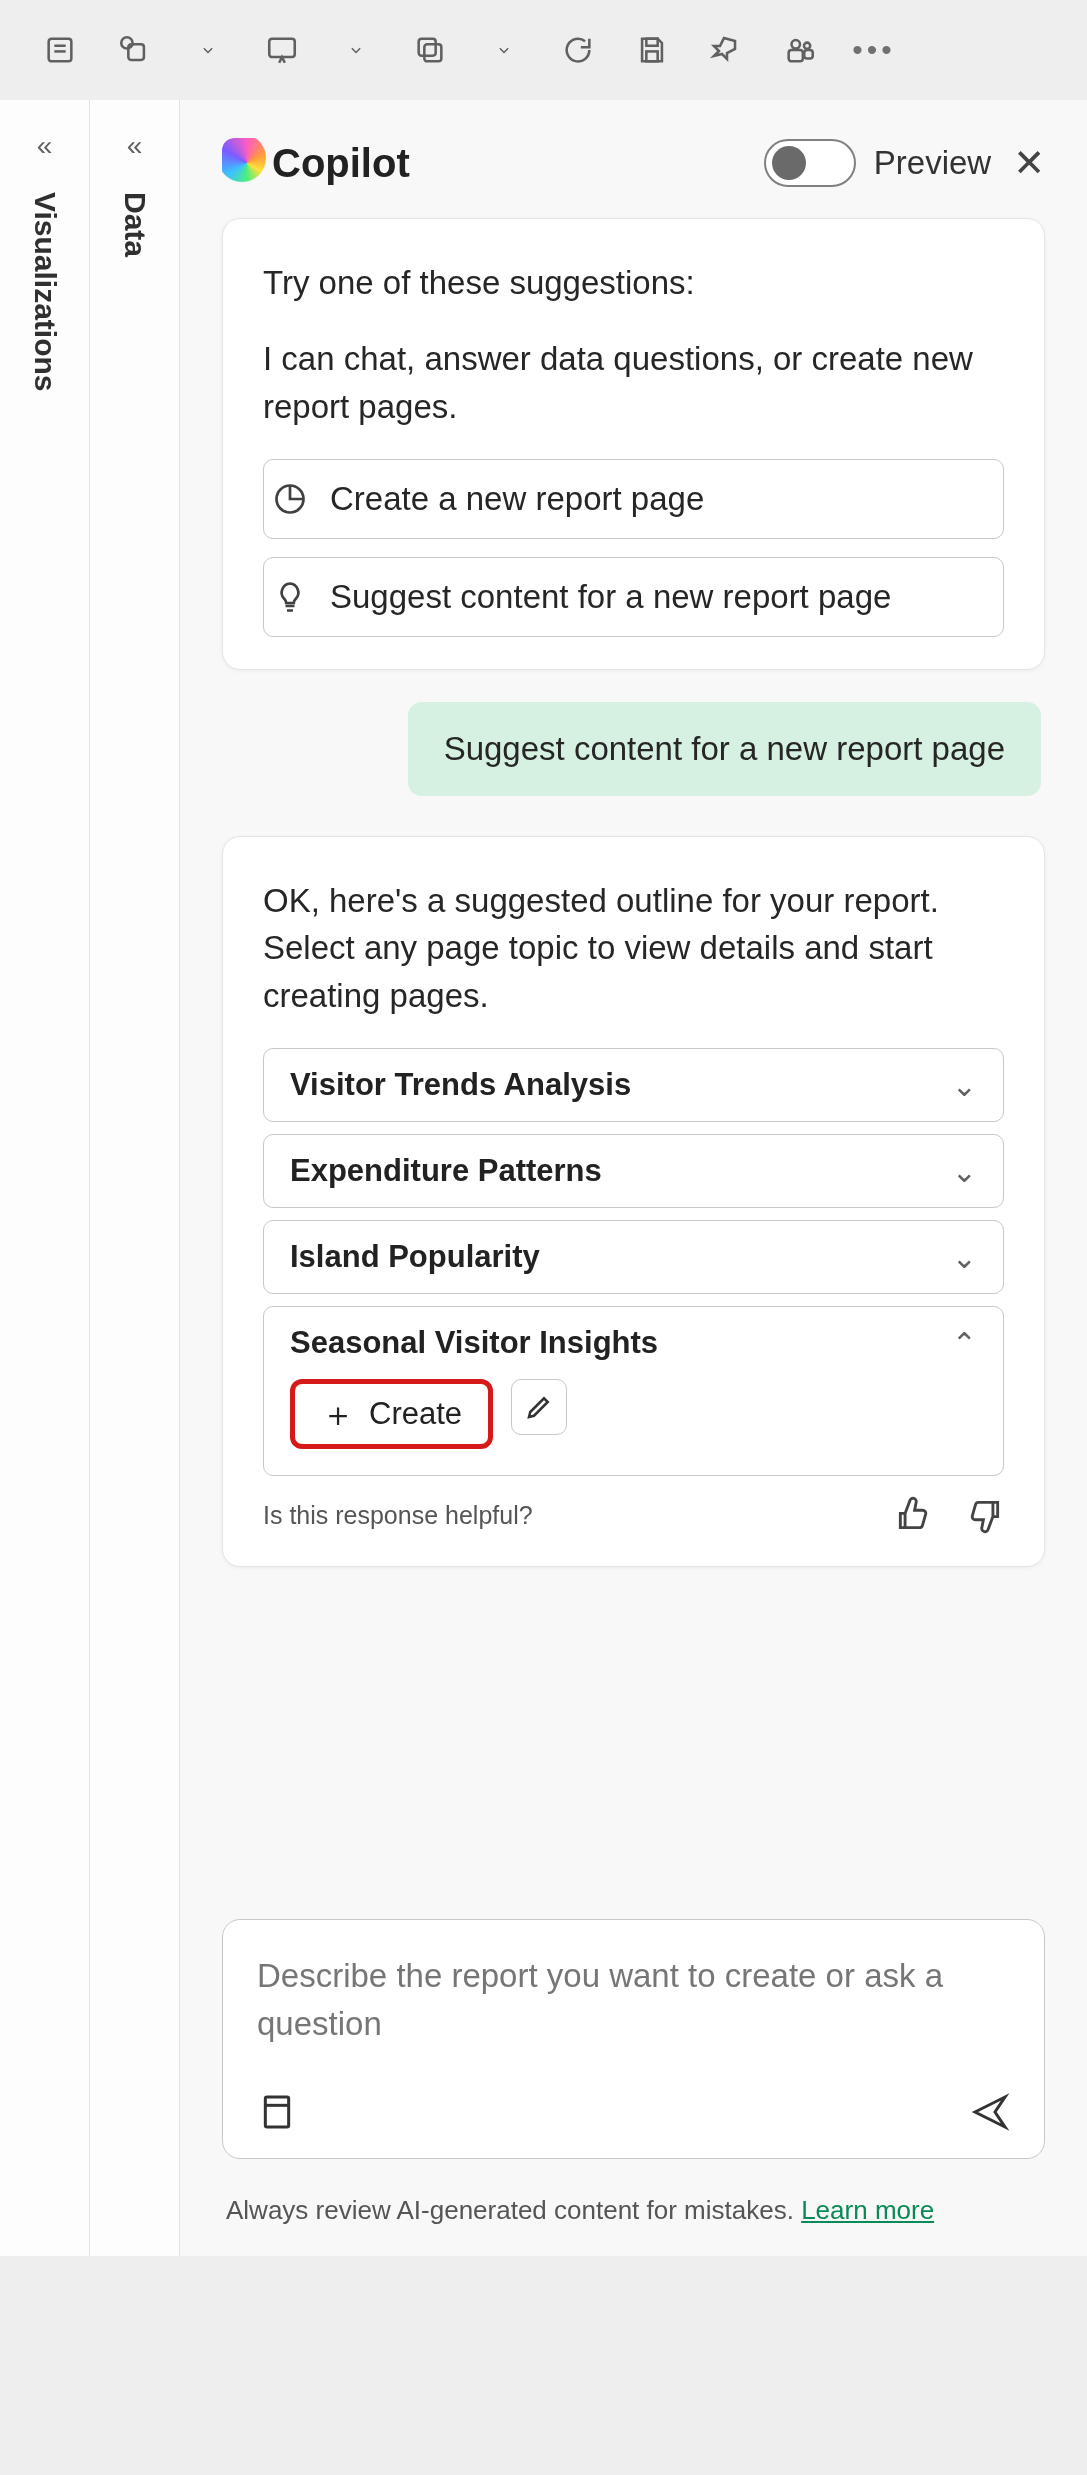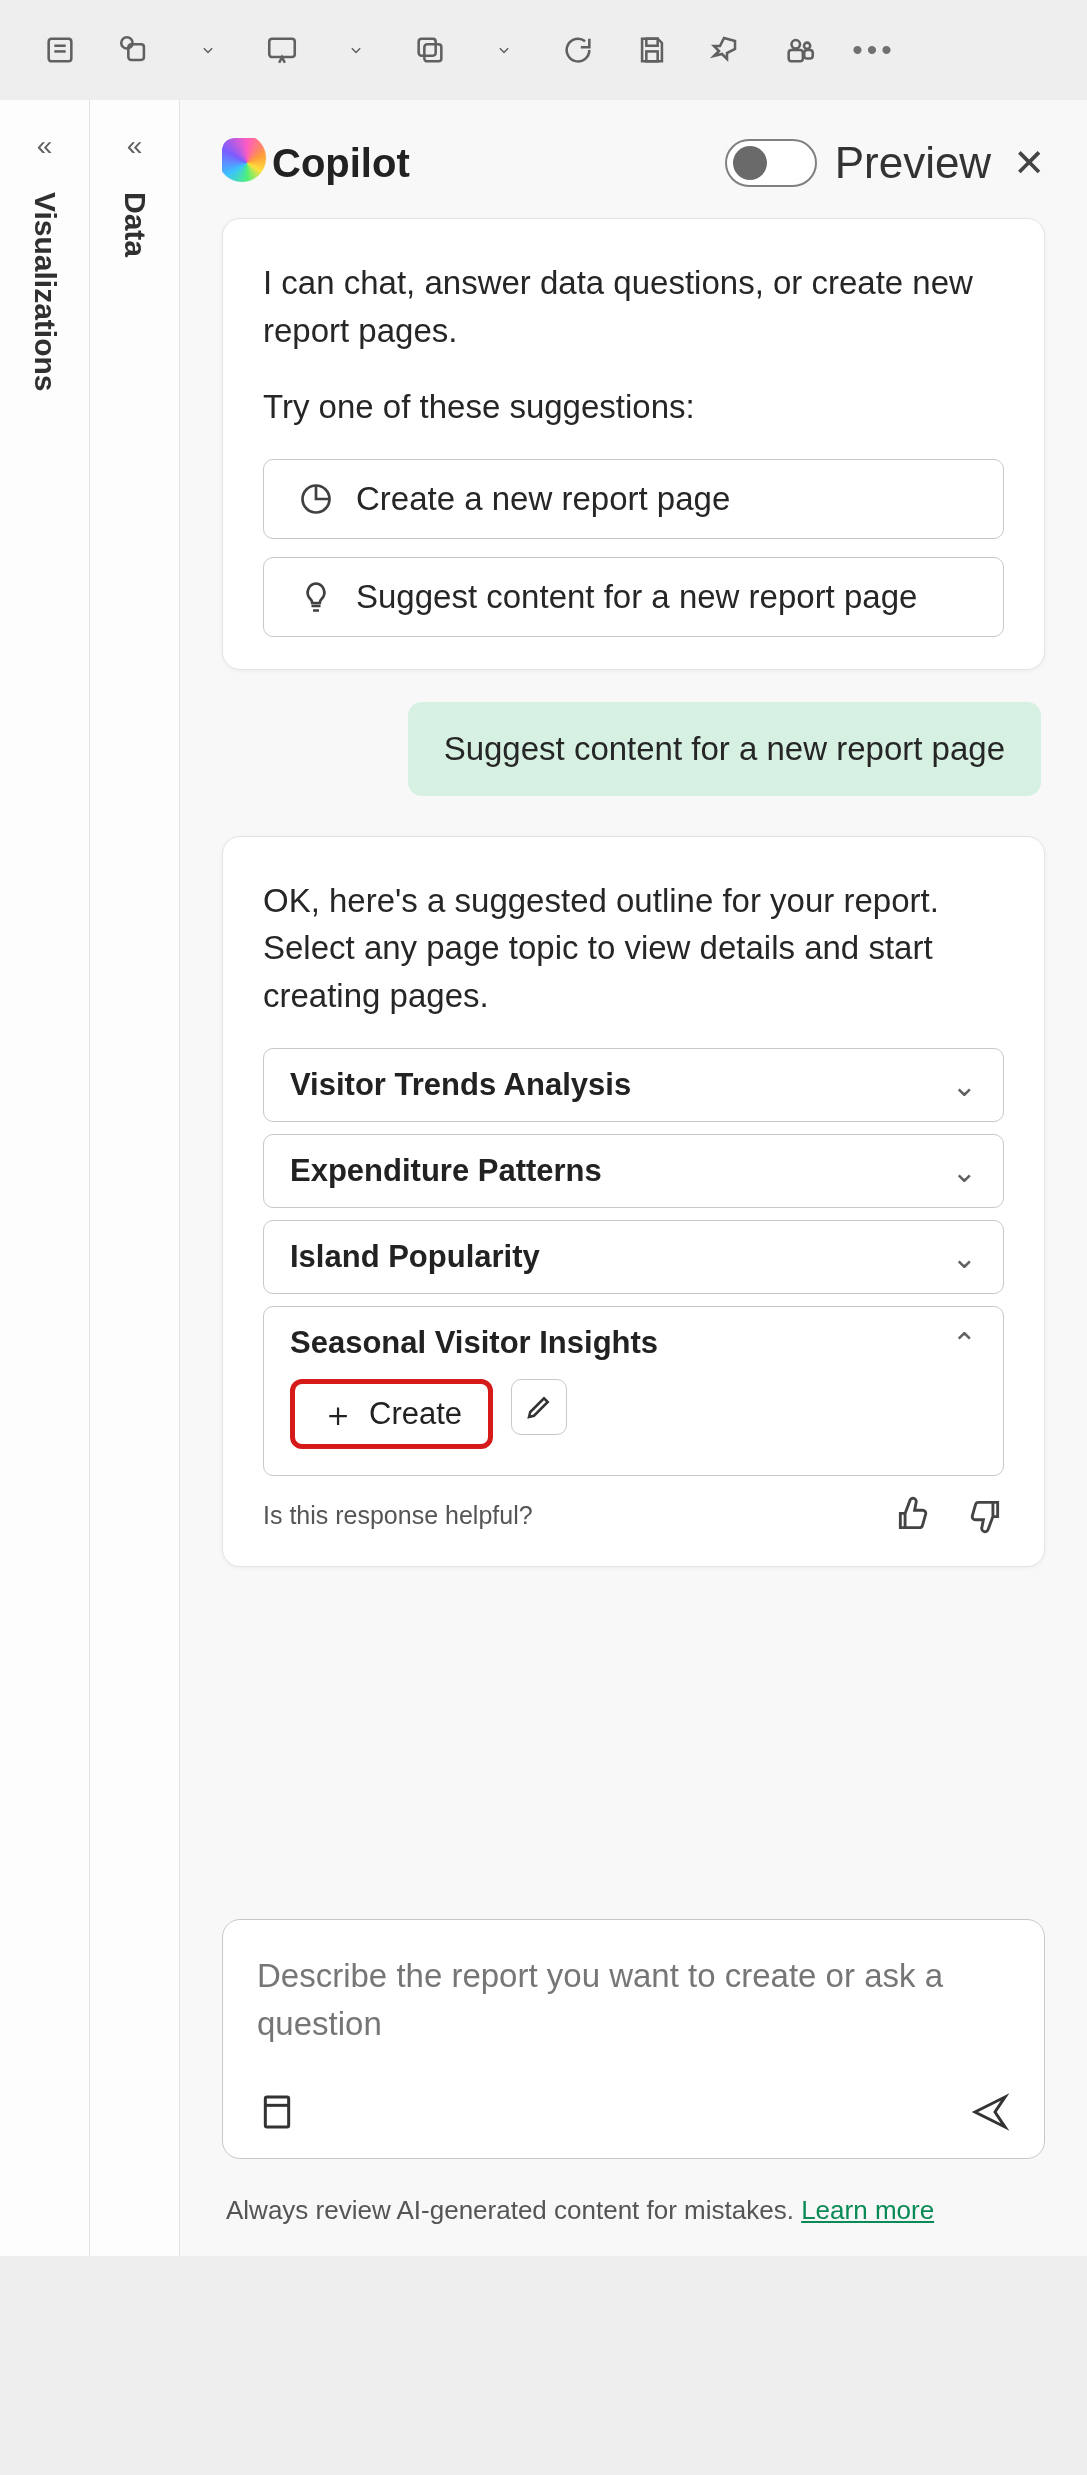--- a/index.html
+++ b/index.html
@@ -96,21 +96,21 @@
     background: #fff;
   }
   .toggle-knob {
     width: 34px; height: 34px;
     border-radius: 50%;
     background: #6a6a6a;
     position: absolute;
     top: 5px; left: 6px;
   }
   .preview-label {
-    font-size: 44px;
+    font-size: 33px;
     color: #333;
     margin-left: 18px;
   }
   .close-x {
     font-size: 38px;
     color: #444;
     margin-left: 22px;
     line-height: 1;
   }
 
@@ -128,21 +128,21 @@
     font-size: 33px;
     line-height: 1.45;
     color: #262626;
   }
   .suggest-btn {
     display: flex;
     align-items: center;
     gap: 22px;
     border: 1.5px solid #c8c8c8;
     border-radius: 10px;
-    padding: 20px 34px;
+    padding: 20px 8px;
     font-size: 33px;
     color: #262626;
     margin-bottom: 18px;
     background: #fff;
     cursor: pointer;
   }
   .suggest-btn svg { width: 36px; height: 36px; stroke: #404040; fill: none; stroke-width: 1.8; }
 
   .user-bubble {
     align-self: flex-end;
@@ -342,22 +342,22 @@
         <div class="copilot-logo"></div>
         <div class="pane-title">Copilot</div>
         <div class="toggle-sw">
           <div class="toggle-knob"></div>
         </div>
         <div class="preview-label">Preview</div>
         <div class="close-x">✕</div>
       </div>
 
       <div class="card">
+        <p>Try one of these suggestions:</p>
         <p>I can chat, answer data questions, or create new report pages.</p>
-        <p>Try one of these suggestions:</p>
         <div class="suggest-btn">
           <svg viewBox="0 0 24 24">
               <path d="M12 3v9h9"></path>
               <circle cx="12" cy="12" r="9"></circle>
             </svg>
           <span>Create a new report page</span>
         </div>
         <div class="suggest-btn" style="margin-bottom:0">
           <svg viewBox="0 0 24 24">
               <path d="M9 18h6M10 21h4M12 3a6 6 0 0 0-4 10c1 1 1.5 2 1.5 3h5c0-1 .5-2 1.5-3a6 6 0 0 0-4-10z"></path>

